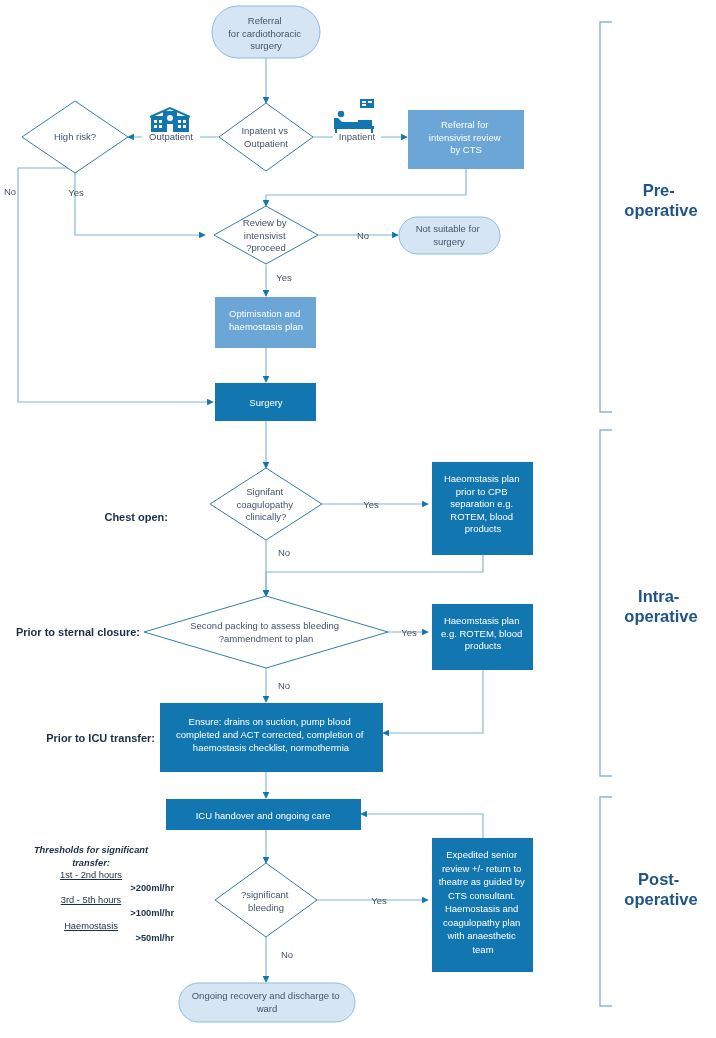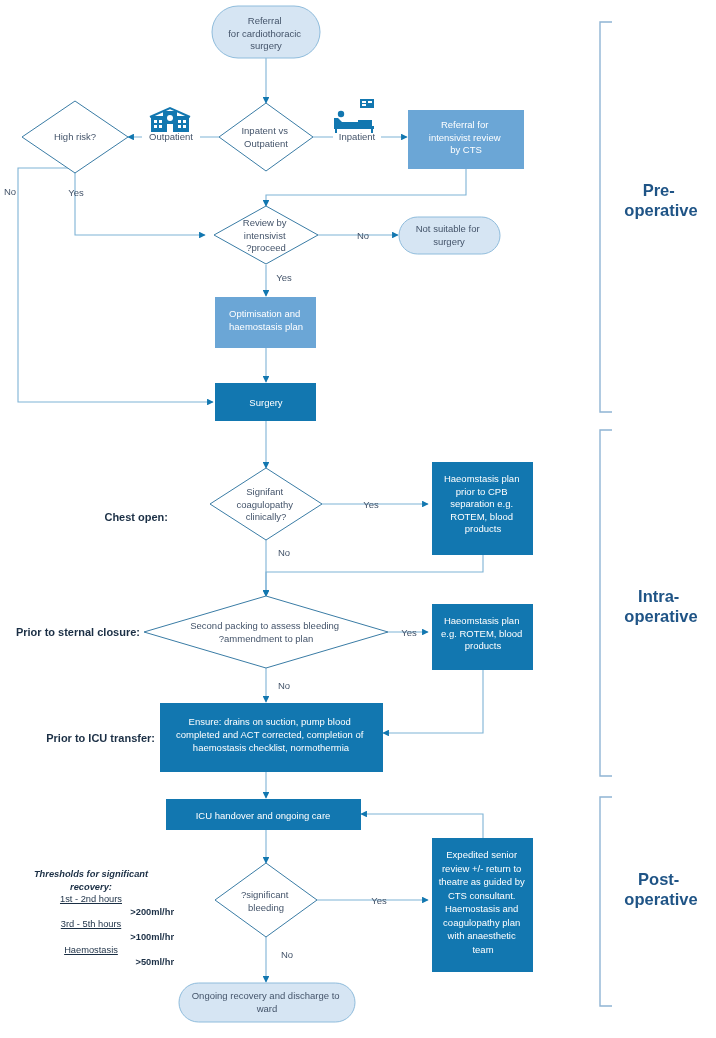--- a/index.html
+++ b/index.html
@@ -7,21 +7,21 @@
        font-family:"Liberation Sans", sans-serif;color:#44546a;}
   #stage{position:relative;width:716px;height:1038px;}
   svg#flow{position:absolute;left:0;top:0;width:716px;height:1038px;}
 
   .node-text{font-family:"Liberation Sans", sans-serif;font-size:9.5px;fill:#44546a;}
   .node-text-white{font-family:"Liberation Sans", sans-serif;font-size:9.5px;fill:#ffffff;}
   .edge-label{font-family:"Liberation Sans", sans-serif;font-size:9.5px;fill:#44546a;}
   .phase-label{font-family:"Liberation Sans", sans-serif;font-size:16.5px;font-weight:bold;fill:#1f5486;}
   .stage-label{font-family:"Liberation Sans", sans-serif;font-size:11px;font-weight:bold;fill:#1b2f45;}
 
-  .thresholds{position:absolute;left:8px;top:868px;width:166px;text-align:center;
+  .thresholds{position:absolute;left:8px;top:844px;width:166px;text-align:center;
               font-size:9.3px;line-height:12.6px;color:#1b2f45;}
   .thresholds .hdr{font-weight:bold;font-style:italic;}
   .thresholds .u{text-decoration:underline;}
   .thresholds .v{font-weight:bold;text-align:right;}
 </style>
 </head>
 <body>
 
 <div id="stage">
 
@@ -270,21 +270,21 @@
       </text>
       <text class="phase-label" text-anchor="middle" x="661" y="885">
         <tspan x="661" dy="0">Post-</tspan>
         <tspan x="661" dy="20">operative</tspan>
       </text>
     </g>
   </svg>
 
   <div class="thresholds">
     <div class="hdr">Thresholds for significant</div>
-    <div class="hdr">recovery:</div>
+    <div class="hdr">transfer:</div>
     <div class="u">1st - 2nd hours</div>
     <div class="v">&gt;200ml/hr</div>
     <div class="u">3rd - 5th hours</div>
     <div class="v">&gt;100ml/hr</div>
     <div class="u">Haemostasis</div>
     <div class="v">&gt;50ml/hr</div>
   </div>
 
 </div>
 

